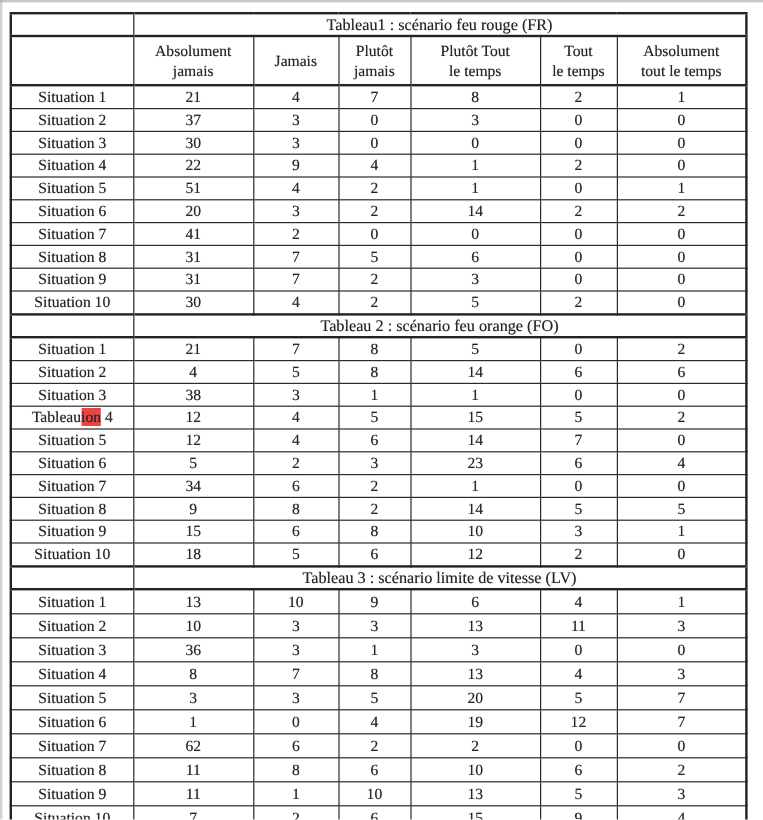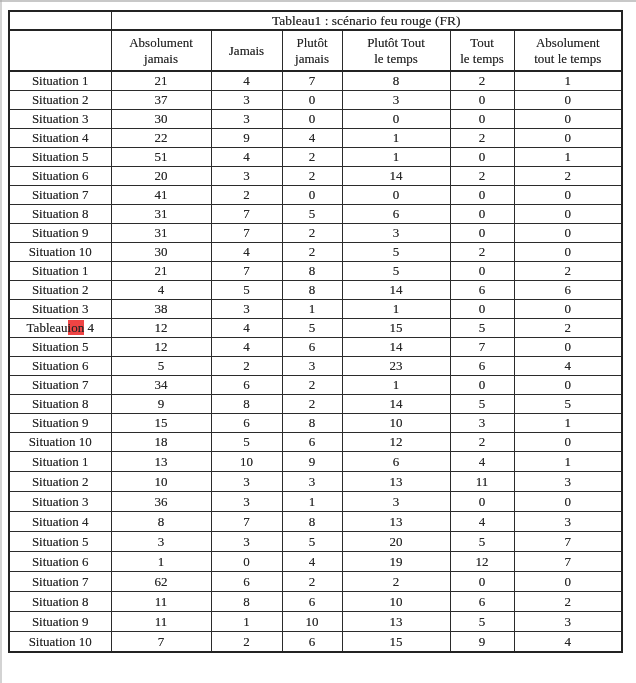--- a/index.html
+++ b/index.html
@@ -201,20 +201,24 @@
         </tr>
         <tr class="data-row">
           <td>Situation 10</td>
           <td>30</td>
           <td>4</td>
           <td>2</td>
           <td>5</td>
           <td>2</td>
           <td>0</td>
         </tr>
+        <tr class="title-row">
+          <td></td>
+          <td colspan="6">Tableau 2 : scénario feu orange (FO)</td>
+        </tr>
         <tr class="data-row">
           <td>Situation 1</td>
           <td>21</td>
           <td>7</td>
           <td>8</td>
           <td>5</td>
           <td>0</td>
           <td>2</td>
         </tr>
         <tr class="data-row">
@@ -290,20 +294,24 @@
           <td>1</td>
         </tr>
         <tr class="data-row">
           <td>Situation 10</td>
           <td>18</td>
           <td>5</td>
           <td>6</td>
           <td>12</td>
           <td>2</td>
           <td>0</td>
+        </tr>
+        <tr class="title-row">
+          <td></td>
+          <td colspan="6">Tableau 3 : scénario limite de vitesse (LV)</td>
         </tr>
         <tr class="data-row lv">
           <td>Situation 1</td>
           <td>13</td>
           <td>10</td>
           <td>9</td>
           <td>6</td>
           <td>4</td>
           <td>1</td>
         </tr>

